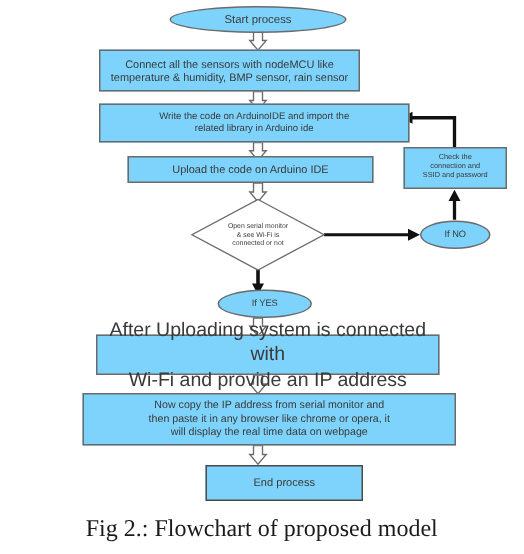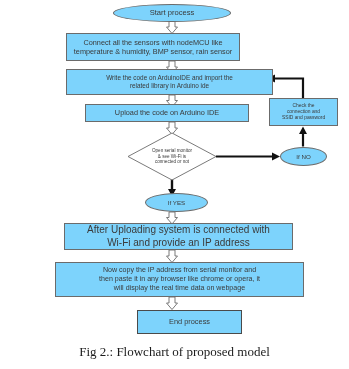--- a/index.html
+++ b/index.html
@@ -179,32 +179,32 @@
   <div class="node rect" style="left:269px; top:98px; width:69px; height:28px; font-size:4.9px;">
     <span class="node-text">Check the
 connection and
 SSID and password</span>
   </div>
 
   <div class="node oval" style="left:145px; top:193px; width:63px; height:19px; font-size:6.2px;">
     <span class="node-text">If YES</span>
   </div>
 
-  <div class="node rect" style="left:64px; top:223px; width:229px; height:27px; font-size:10px;">
+  <div class="node rect" style="left:64px; top:223px; width:229px; height:27px; font-size:13px;">
     <span class="node-text">After Uploading system is connected with
 Wi-Fi and provide an IP address</span>
   </div>
 
   <div class="node rect thick" style="left:137px; top:310px; width:105px; height:24px; font-size:7.4px;">
     <span class="node-text">End process</span>
   </div>
 
   <div class="node rect" style="left:55px; top:262px; width:249px; height:35px; font-size:7.1px;">
     <span class="node-text">Now copy the IP address from serial monitor and
 then paste it in any browser like chrome or opera, it
 will display the real time data on webpage</span>
   </div>
 
-  <div class="caption" style="left:0; top:344px; font-size:13px;">
+  <div class="caption" style="left:0; top:344px; font-size:16px;">
     <span>Fig 2.: Flowchart of proposed model</span>
   </div>
 
 </div>
 
 </body></html>

